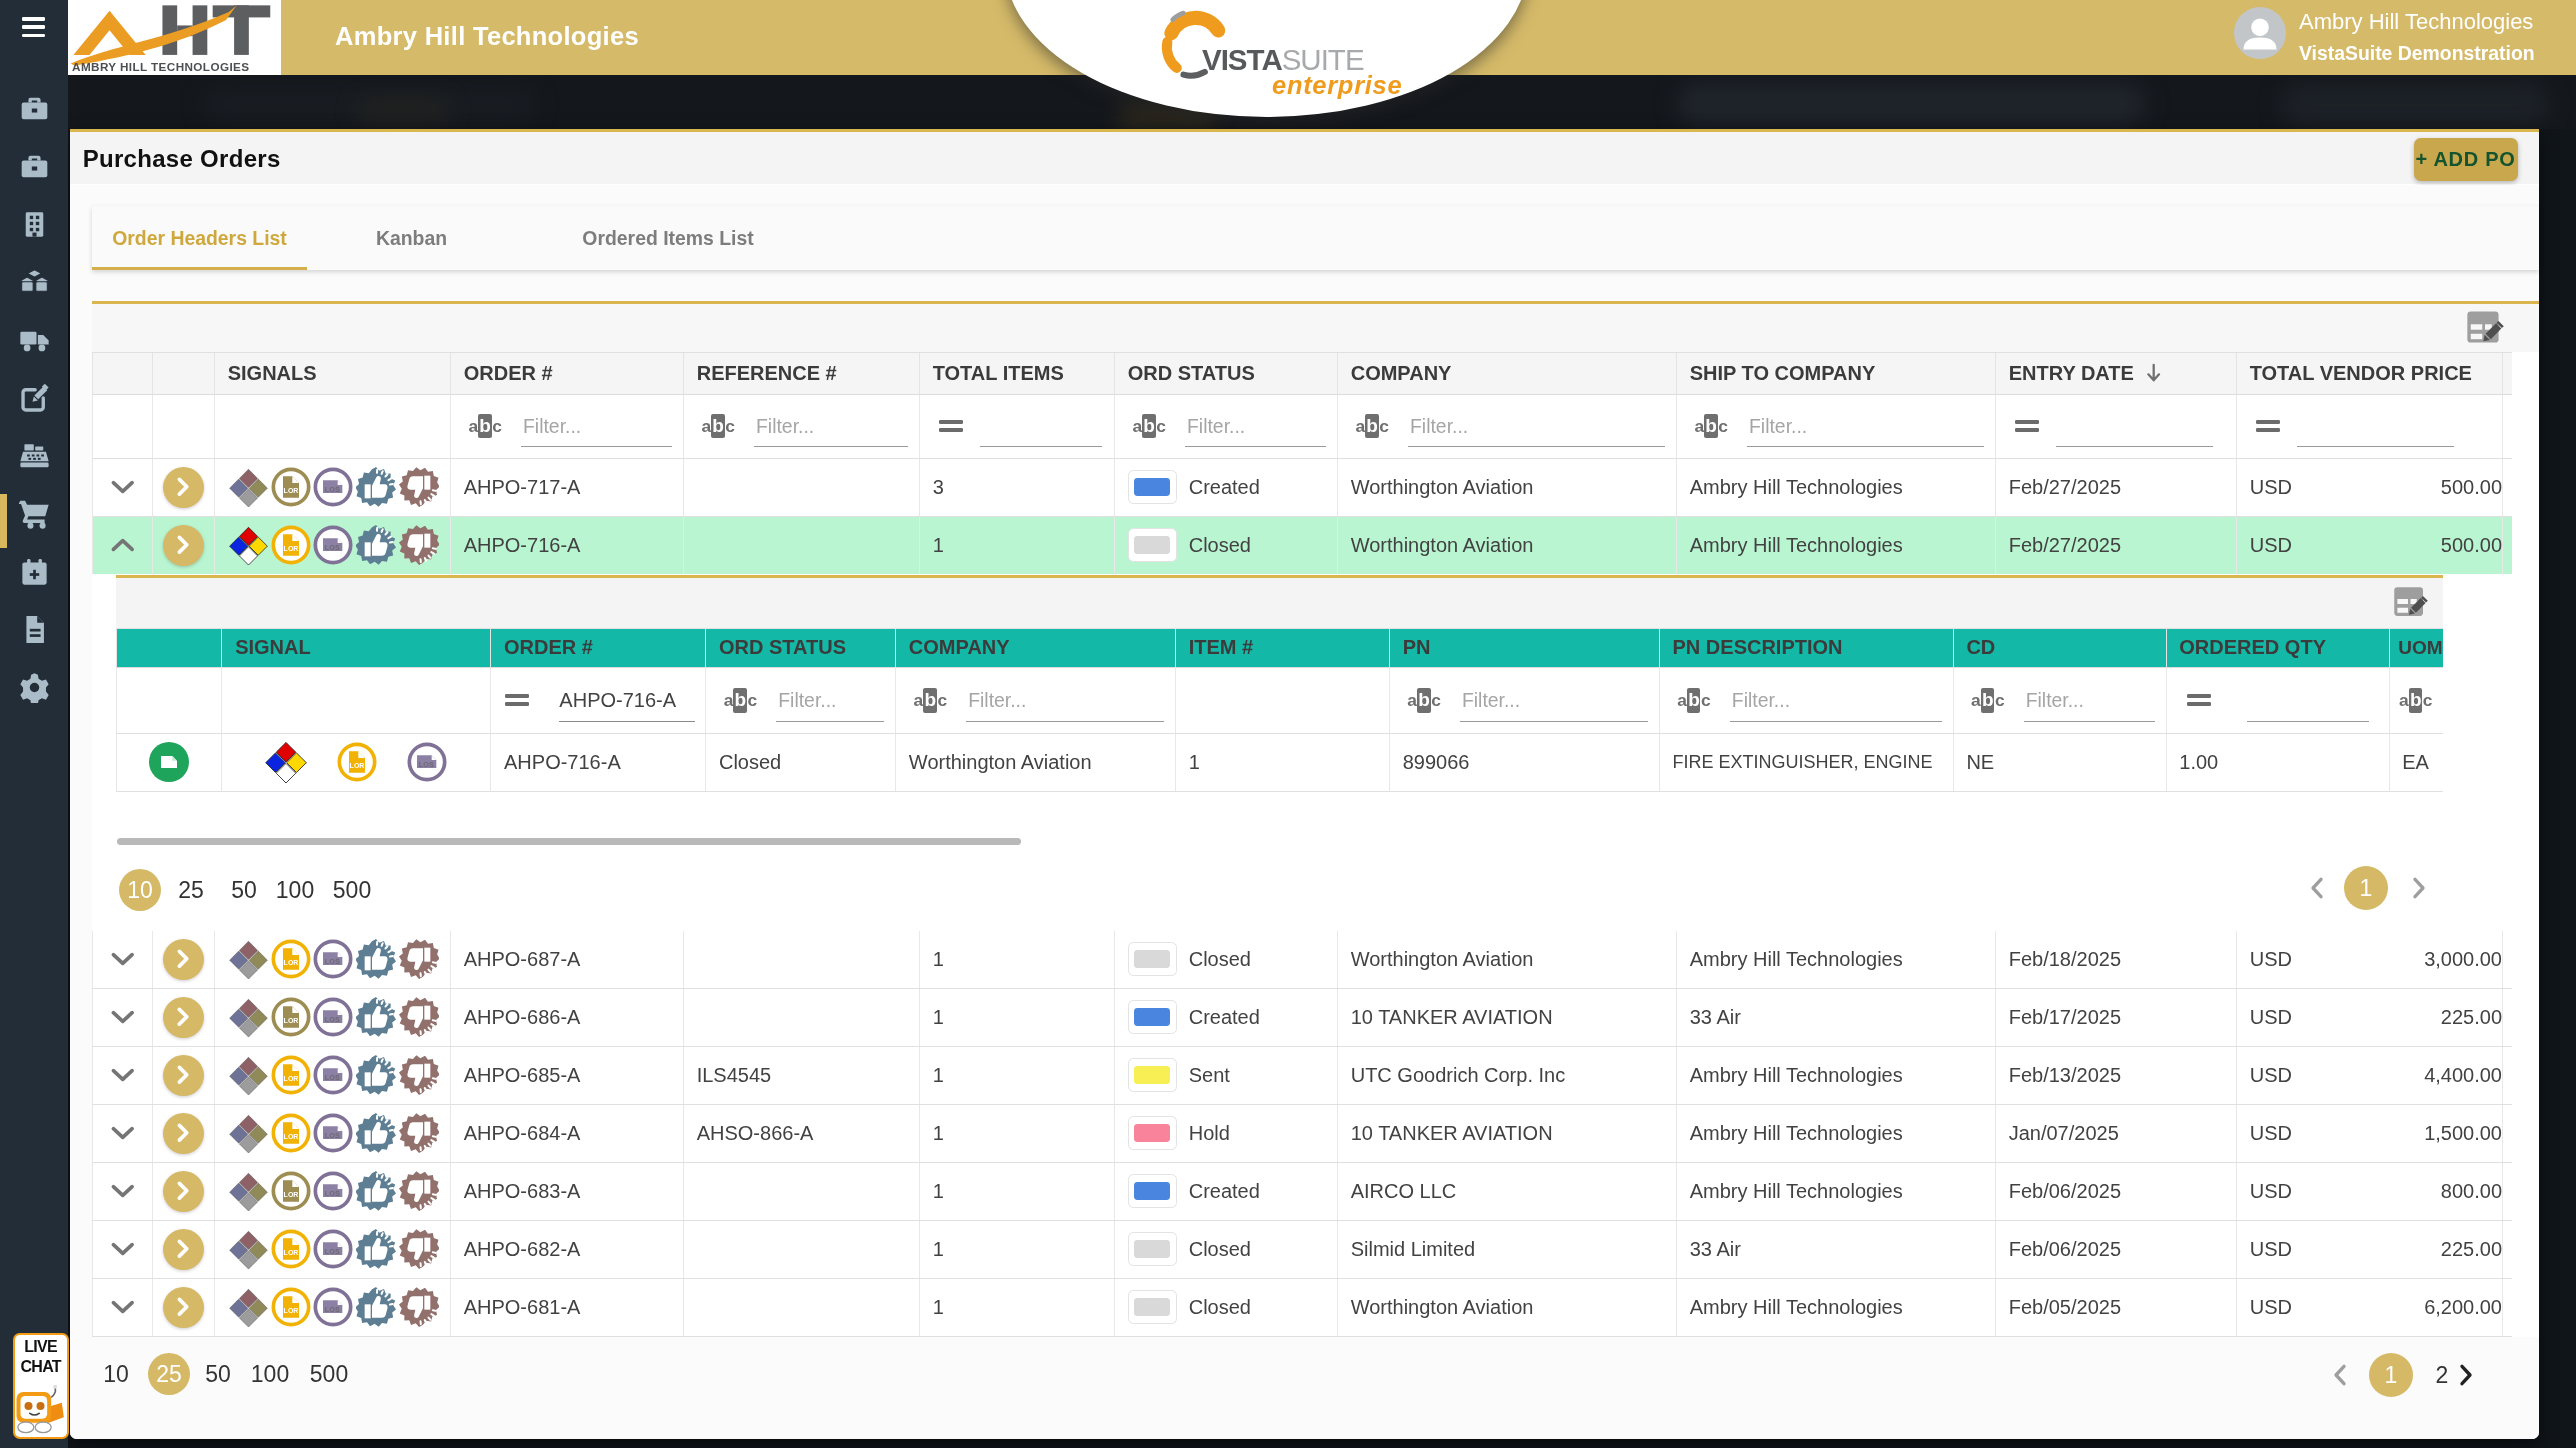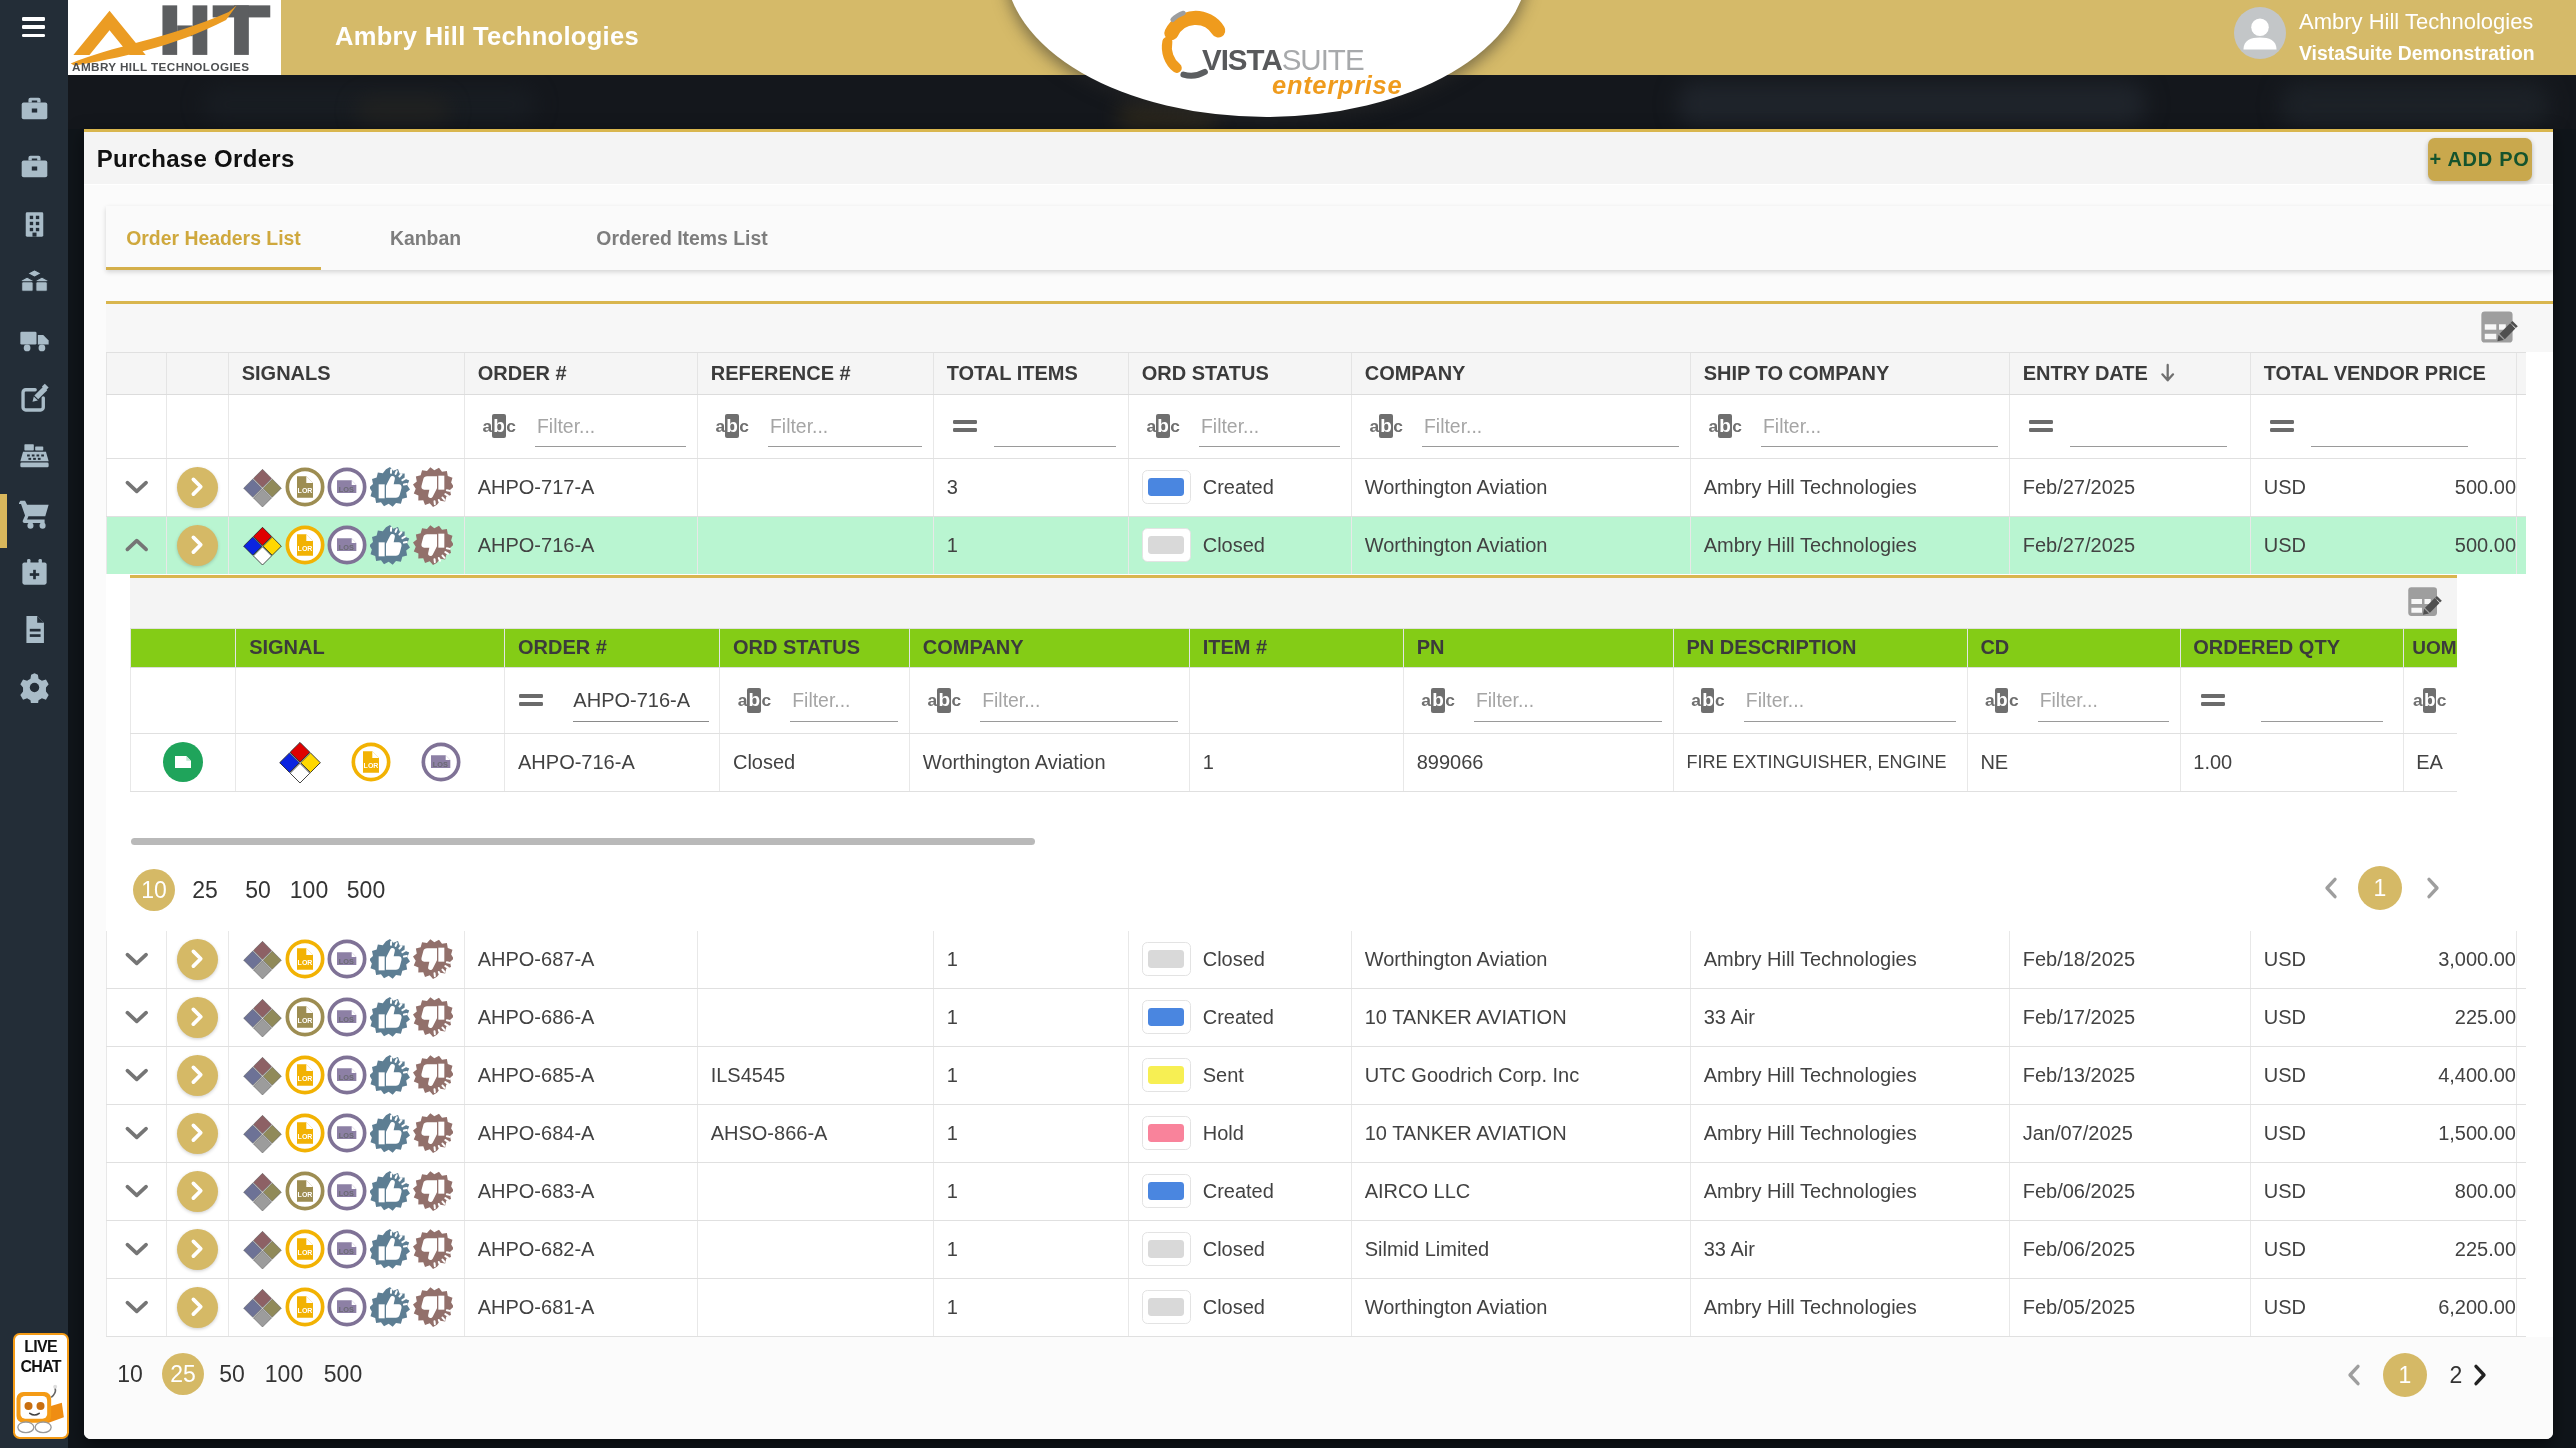--- a/index.html
+++ b/index.html
@@ -17,21 +17,21 @@
 .appname { position:absolute; left:335px; top:0; height:75px; line-height:72px; color:#fff; font-size:25.5px; font-weight:700; letter-spacing:0.3px; z-index:11; }
 .hero { position:absolute; left:68px; top:75px; width:2508px; height:54px; background:#14171c; overflow:hidden; z-index:5; }
 .heroblob { position:absolute; filter:blur(10.7px); border-radius:20px; }
 .ellipse { position:absolute; left:1005px; top:-186px; width:523px; height:303px; background:#fff; border-radius:50%; box-shadow:0 6.7px 14.8px rgba(40,40,40,0.5); z-index:12; }
 .vlogo { position:absolute; z-index:13; }
 .avatar { position:absolute; left:2234px; top:6.7px; width:52px; height:52px; border-radius:50%; background:#c3c6c8; z-index:11; overflow:hidden; }
 .userline1 { position:absolute; left:2299px; top:8.7px; color:#fff; font-size:22px; font-weight:400; z-index:11; white-space:nowrap; }
 .userline2 { position:absolute; left:2299px; top:42px; color:#fff; font-size:19.4px; font-weight:700; z-index:11; white-space:nowrap; }
 
 
-.card { position:absolute; left:84px; top:129px; width:2469px; height:1310px; background:#fff; border-radius:0 0 6.7px 6.7px; box-shadow:0 5.4px 17.4px rgba(0,0,0,0.5); z-index:15;padding-left:24px; }
+.card { position:absolute; left:70px; top:129px; width:2469px; height:1310px; background:#fff; border-radius:0 0 6.7px 6.7px; box-shadow:0 5.4px 17.4px rgba(0,0,0,0.5); z-index:15;padding-left:24px; }
 .cardgold { position:absolute; left:0; top:0; width:100%; height:3.4px; background:#d9b64e; }
 .titlebar { position:absolute; left:0; top:3.4px; width:100%; height:52px; background:#f4f4f4; }
 .title { position:absolute; left:12.7px; top:12.7px; font-size:24px; font-weight:700; color:#111; letter-spacing:0.3px; }
 .addpo { position:absolute; right:21.5px; top:5.4px; width:104px; height:43px; background:#c9a84d; border-radius:6.7px; color:#14532d; font-size:20px; font-weight:700; text-align:center; line-height:43px; letter-spacing:0.7px; box-shadow:0 2px 5.4px rgba(0,0,0,0.25); }
 .cardbody { position:absolute; left:0; top:56px; width:100%; height:1254px; background:#fbfbfb; border-radius:0 0 6.7px 6.7px; }
 .tabs { position:absolute; left:22px; top:77px; width:2447px; height:64px; background:#fafafa; box-shadow:0 2px 4.7px rgba(0,0,0,0.16); }
 .tab { position:absolute; top:0; height:64px; text-align:center; font-size:19.4px; font-weight:700; color:#7d7d7d; line-height:64px; }
 .tab.active { color:#cfa83d; }
 .tabline { position:absolute; left:0; bottom:0; width:215px; height:3.4px; background:#d4af4a; }
 
@@ -66,21 +66,21 @@
 .chev { stroke:#757575; stroke-width:5.5; fill:none; stroke-linecap:round; stroke-linejoin:round; }
 
 
 .w0{width:61px}.w1{width:62px}.wsig{width:236px}.word{width:233px}.wref{width:236px}.wit{width:195px}.wst{width:223px}.wco{width:339px}.wsh{width:319px}.wen{width:241px}.wto{width:266px}.wfill{width:8px;border-right:none !important;padding:0}
 
 .s0{width:107px}.ssig{width:269px}.sord{width:215px}.sst{width:190px}.sco{width:280px}.sit{width:214px}.spn{width:270px}.spd{width:294px}.scd{width:213px}.sqt{width:223px}.suo{width:53px;border-right:none !important}
 .cen { justify-content:center; padding-left:0 !important; }
 
 
 .detail { position:absolute; left:22px; top:445px; width:2447px; height:356px; background:#fff; z-index:17; }
-.shrow { display:flex; background:#84cc16; border-top:0.7px solid #e0e0e0; border-bottom:0.7px solid #dcdcdc; height:40px; }
+.shrow { display:flex; background:#14b8a6; border-top:0.7px solid #e0e0e0; border-bottom:0.7px solid #dcdcdc; height:40px; }
 .sfrow { display:flex; background:#fff; border-bottom:0.7px solid #e0e0e0; height:66px; }
 .sdrow { display:flex; background:#fff; border-bottom:0.7px solid #e0e0e0; height:58px; }
 .subcard { position:absolute; left:23.5px; top:1.3px; width:2327px; }
 .subrows { width:2327px; }
 .scrollbar { position:absolute; left:25px; top:264px; width:904px; height:7.4px; background:#b9b9b9; border-radius:4px; }
 
 
 .pgnum { position:absolute; font-size:23px; color:#333; transform:translate(-50%,-50%); }
 .pgcirc { position:absolute; width:42px; height:42px; border-radius:50%; background:#d5b966; color:#fff; font-size:23px; display:flex; align-items:center; justify-content:center; transform:translate(-50%,-50%); }
 .pchev { position:absolute; transform:translate(-50%,-50%); }

